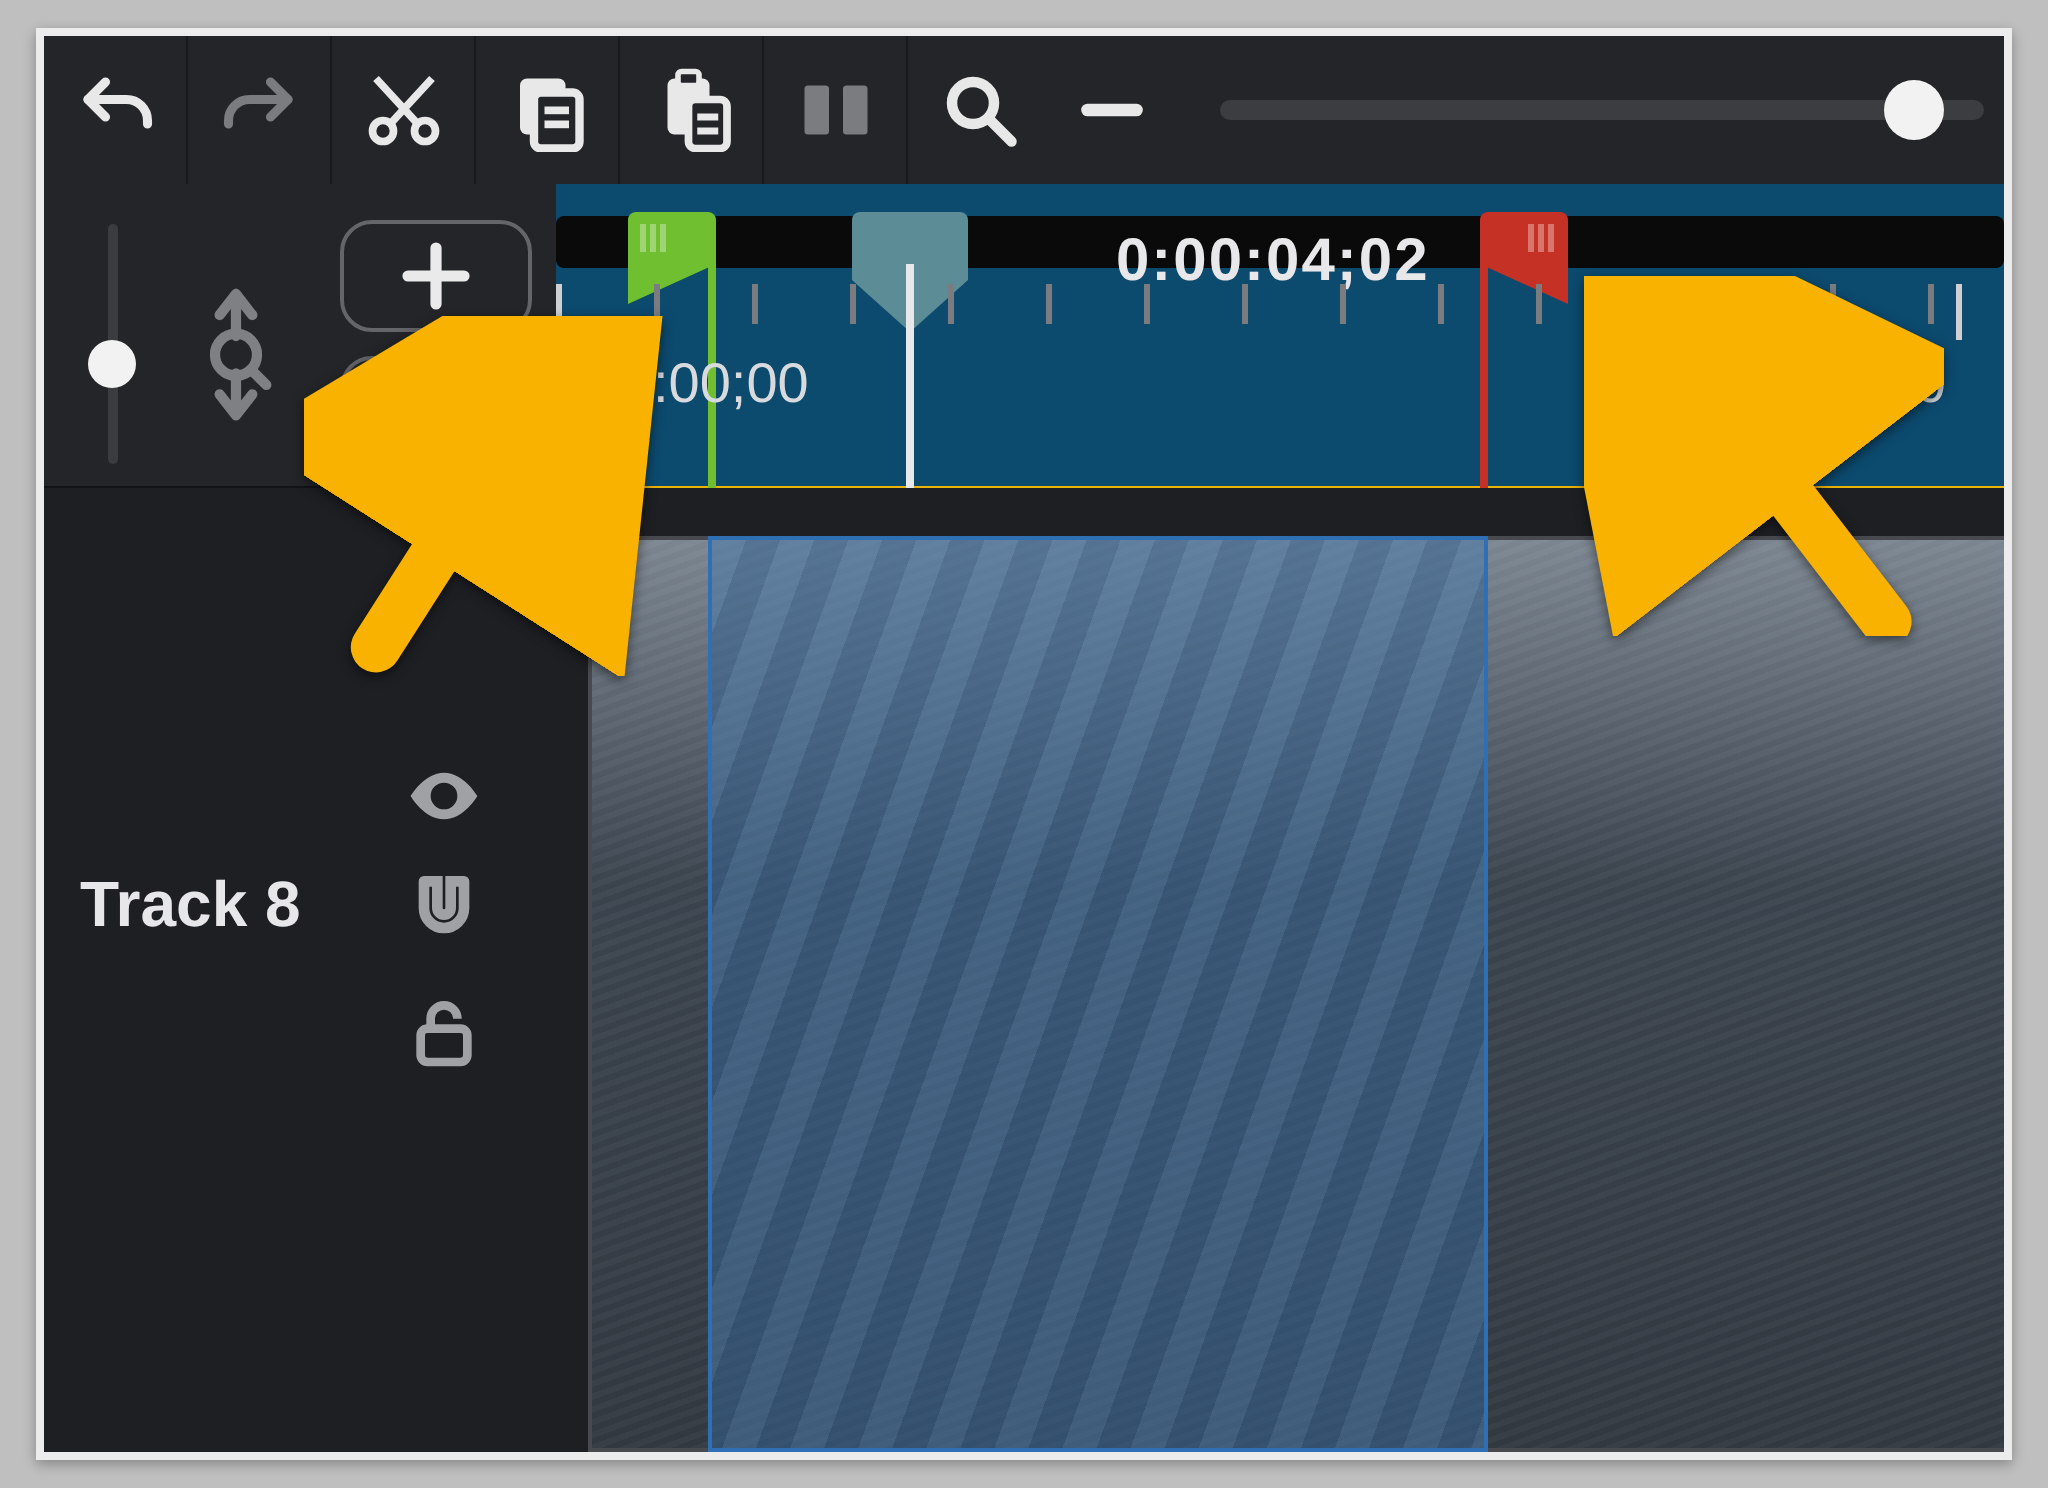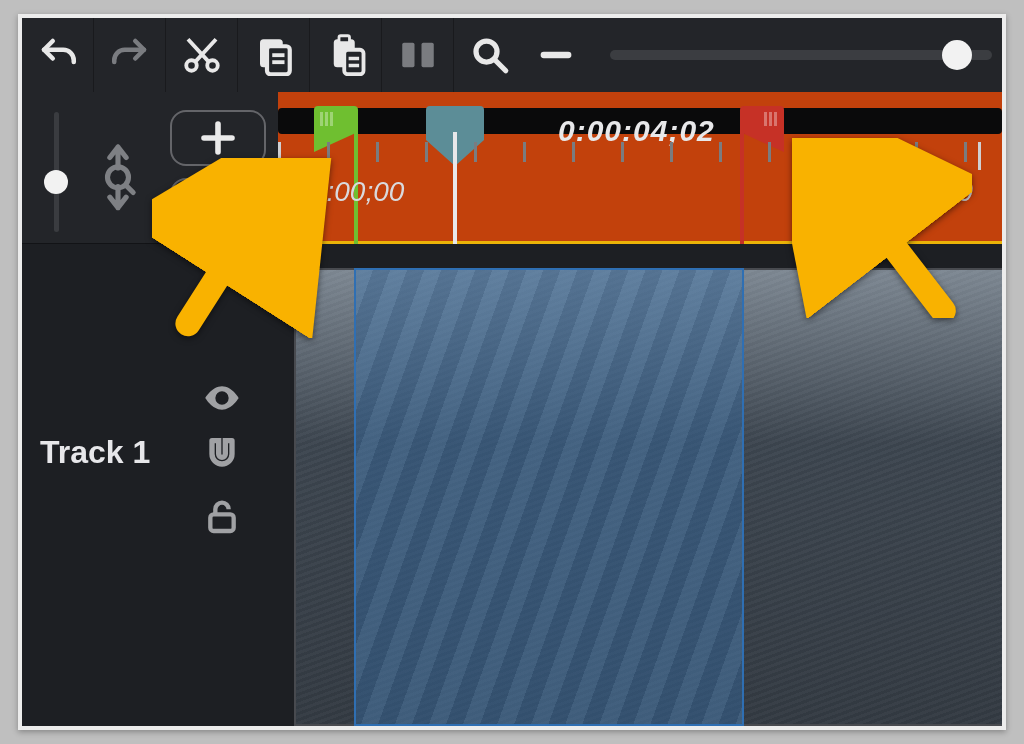--- a/index.html
+++ b/index.html
@@ -89,23 +89,22 @@
     border-radius:16px;
     display:flex; align-items:center; justify-content:center;
     color:#eaeaea;
   }
   .pill-btn.add { top:18px; }
   .pill-btn.expand { top:86px; }
   .pill-btn svg { width:42px; height:42px; }
 
   .ruler {
     flex:1; height:100%; position:relative;
-    background:#c2410c;
-    border-bottom:3px solid #eab308;
-    font-style:italic;
+    background:#0c4a6e;
+    border-bottom:1px solid #eab308;
   }
   .ruler-bar {
     position:absolute; top:16px; left:0; right:0; height:26px;
     background:#0a0a0b; border-radius:4px;
   }
   .ruler-text {
     position:absolute; top:22px; color:#e8e8ea;
     font-size:30px; font-weight:600; letter-spacing:1px;
   }
   .ticks {
@@ -364,21 +363,21 @@
         <div class="tick sm" style="left:686px"></div>
         <div class="tick lg" style="left:700px"></div>
       </div>
       <div class="tick-label" style="left:-6px">0:00:00;00</div>
       <div class="tick-label" style="left:656px">0:0</div>
     </div>
   </div>
 
   <div class="tracks">
     <div class="track-header">
-      <div class="track-label">Track 1</div>
+      <div class="track-label">Track 8</div>
       <div class="track-icon icon-eye">
         <svg viewBox="0 0 24 24" fill="currentColor">
             <path d="M12 5C6 5 2 12 2 12s4 7 10 7 10-7 10-7-4-7-10-7zm0 11a4 4 0 110-8 4 4 0 010 8z"></path>
             <circle cx="12" cy="12" r="2" fill="#1d1f23"></circle>
           </svg>
       </div>
       <div class="track-icon icon-magnet">
         <svg viewBox="0 0 24 24" fill="none" stroke="currentColor" stroke-width="3.2" stroke-linecap="round">
             <path d="M6 4v8a6 6 0 0012 0V4M6 4h4v8a2 2 0 004 0V4h4"></path>
           </svg>

